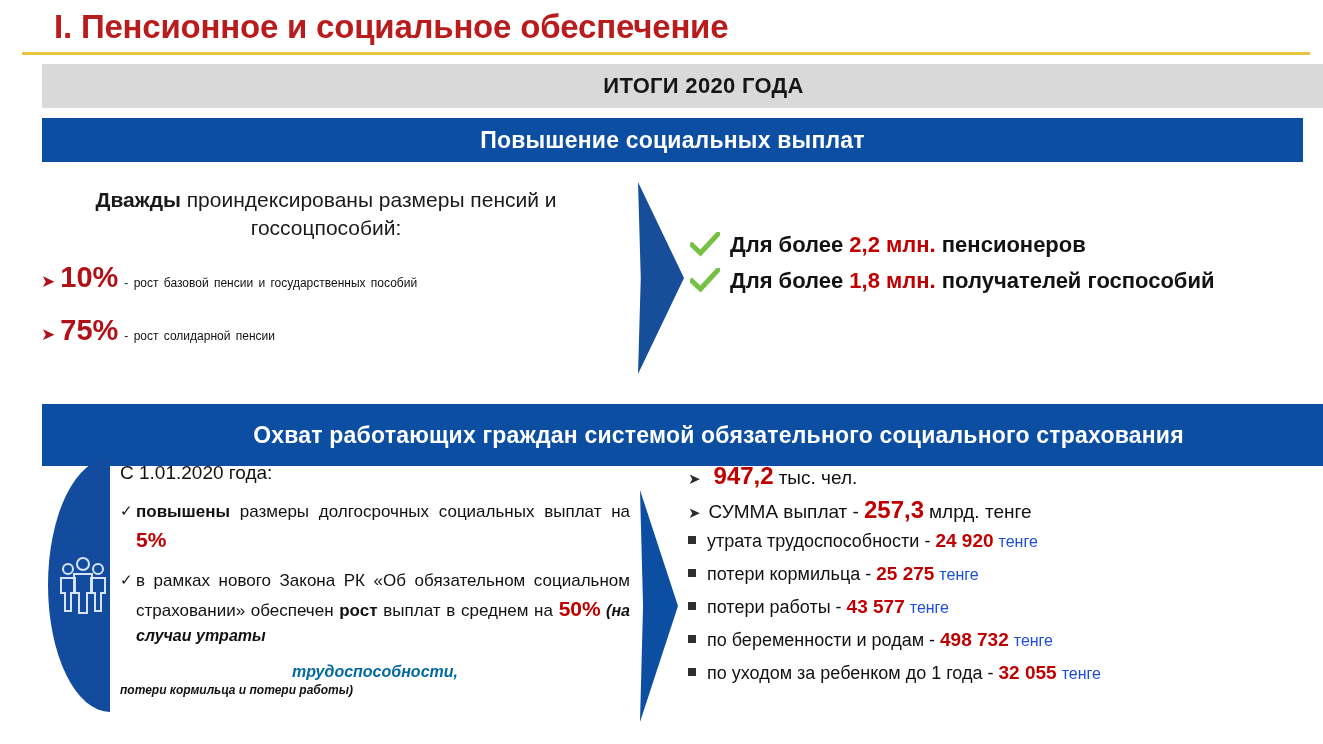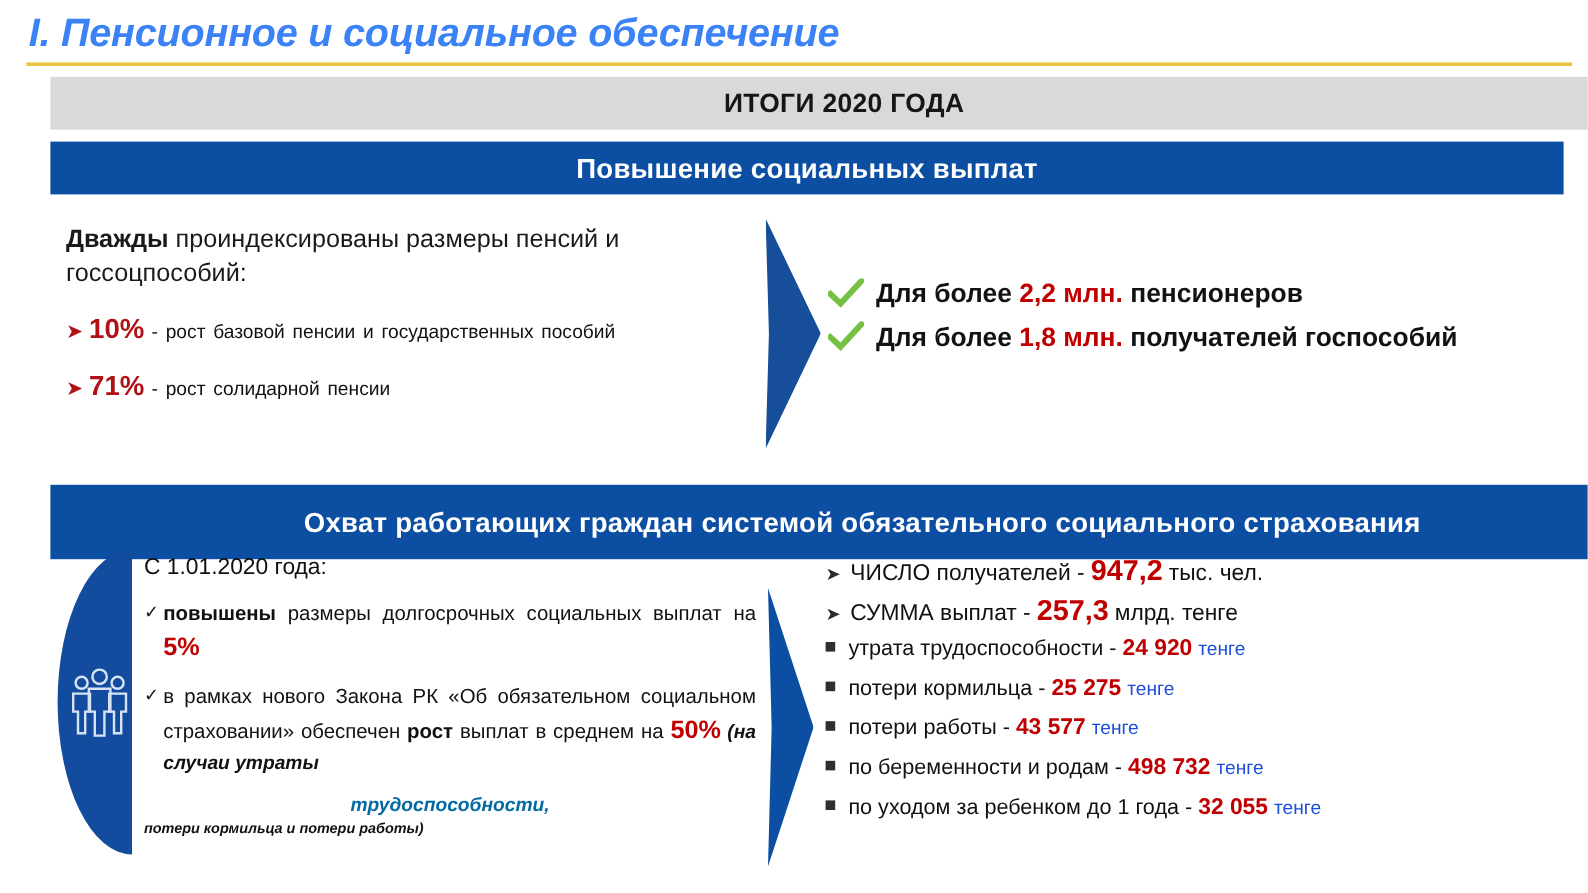--- a/index.html
+++ b/index.html
@@ -12,28 +12,27 @@
     height: 744px;
     position: relative;
     overflow: hidden;
     font-family: "Liberation Sans", sans-serif;
     color: #000;
   }
 
   
   #slide-title {
     position: absolute;
-    left: 24px;
+    left: 54px;
     top: 8px;
     font-size: 33px;
     font-weight: bold;
-    color: #3b82f6;
+    color: #b91c1c;
     letter-spacing: -0.2px;
     white-space: nowrap;
-    font-style: italic;
   }
   #title-rule {
     position: absolute;
     left: 22px;
     top: 52px;
     width: 1288px;
     height: 3px;
     background: #E8C53C;
   }
 
@@ -82,23 +81,24 @@
     top: 404px;
     width: 1261px;
     height: 62px;
     padding-left: 46px;
   }
   #coverage-banner .blue-banner-label { font-size: 23px; }
 
   
   #indexation-block {
     position: absolute;
-    left: 55px;
+    left: 41px;
     top: 186px;
     width: 570px;
+    text-align: center;
   }
   #indexation-lead {
     font-size: 21px;
     line-height: 1.32;
     color: #1a1a1a;
   }
   #indexation-lead .em { font-weight: bold; }
 
   .pct-row {
     display: flex;
@@ -108,26 +108,26 @@
   .pct-arrow {
     color: #B01116;
     font-size: 17px;
     line-height: 1;
     margin-right: 5px;
     flex: 0 0 auto;
   }
   .pct-value {
     color: #B01116;
     font-weight: bold;
-    font-size: 23px;
+    font-size: 29px;
     margin-right: 6px;
     flex: 0 0 auto;
   }
   .pct-text {
-    font-size: 16px;
+    font-size: 12px;
     color: #111;
     word-spacing: 2px;
   }
 
   
   #chevron-one {
     position: absolute;
     left: 638px;
     top: 182px;
     width: 46px;
@@ -326,21 +326,21 @@
   </div>
 
   <div class="pct-row">
     <span class="pct-arrow">➤</span>
     <span class="pct-value">10%</span>
     <span class="pct-text">- рост базовой пенсии и государственных пособий</span>
   </div>
 
   <div class="pct-row">
     <span class="pct-arrow">➤</span>
-    <span class="pct-value">71%</span>
+    <span class="pct-value">75%</span>
     <span class="pct-text">- рост солидарной пенсии</span>
   </div>
 </div>
 
 <div id="chevron-one"></div>
 
 <div id="beneficiaries-block">
   <div class="check-row">
     <span class="check-mark">
       <svg viewBox="0 0 30 26" width="30" height="26" aria-hidden="true">
@@ -397,21 +397,20 @@
 
   <div id="note-line-1">трудоспособности,</div>
   <div id="note-line-2">потери кормильца и потери работы)</div>
 </div>
 
 <div id="chevron-two"></div>
 
 <div id="coverage-right">
   <div class="kpi-row">
     <span class="kpi-arrow">➤</span>
-    <span class="kpi-label">ЧИСЛО получателей  -</span>
     <span class="kpi-value">947,2</span>
     <span class="kpi-unit">тыс. чел.</span>
   </div>
 
   <div class="kpi-row">
     <span class="kpi-arrow">➤</span>
     <span class="kpi-label">СУММА выплат -</span>
     <span class="kpi-value">257,3</span>
     <span class="kpi-unit">млрд. тенге</span>
   </div>

